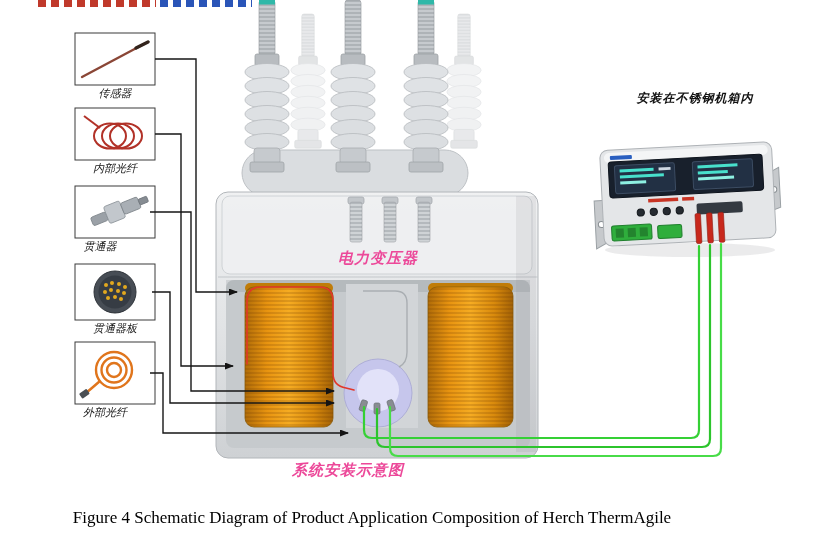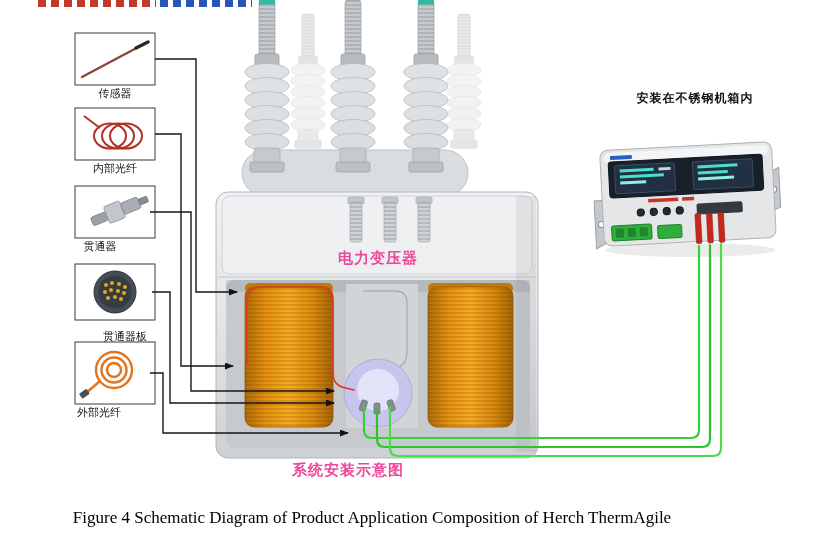--- a/index.html
+++ b/index.html
@@ -1,21 +1,21 @@
 <!DOCTYPE html>
 <html><head>
 <meta charset="utf-8">
 <style>
   html,body{margin:0;padding:0;background:#ffffff;}
   .canvas{
     position:relative;width:827px;height:539px;background:#ffffff;overflow:hidden;
     font-family:"Liberation Sans","DejaVu Sans",sans-serif;
   }
   .art{position:absolute;left:0;top:0;width:827px;height:539px;}
-  .lbl{position:absolute;text-align:center;color:#171717;line-height:1.15;}
+  .lbl{position:absolute;text-align:center;color:#171717;line-height:1.15;font-style:italic;}
   .lbl-small{font-size:11px;}
   .lbl-bold{font-weight:bold;font-size:15px;color:#ec4899;letter-spacing:1px;}
   .lbl-enclosure{font-weight:bold;font-size:12px;color:#111;letter-spacing:1px;}
   .caption{
     position:absolute;left:0;top:508px;width:744px;text-align:center;
     font-family:"Liberation Serif","DejaVu Serif",serif;font-size:17px;color:#000;
   }
   .frag{position:absolute;top:0;height:7px;}
   .frag-red{left:38px;width:118px;
     background:repeating-linear-gradient(90deg,#c0392b 0 8px,rgba(192,57,43,0) 8px 13px);}
@@ -233,21 +233,21 @@
     <g fill="none" stroke-width="2.2" stroke-linecap="round">
       <path d="M364,407 L364,430 Q364,438 372,438 L691,438 Q699,438 699,430 L699,246" stroke="#35d035"></path>
       <path d="M377,409 L377,439 Q377,447 385,447 L702,447 Q710,447 710,439 L710,245" stroke="#2cc42c"></path>
       <path d="M390,407 L390,448 Q390,456 398,456 L713,456 Q721,456 721,448 L721,244" stroke="#48dc48"></path>
     </g>
   </svg>
 
   <div class="lbl lbl-small" style="left:75px;top:87px;width:80px;">传感器</div>
   <div class="lbl lbl-small" style="left:75px;top:162px;width:80px;">内部光纤</div>
   <div class="lbl lbl-small" style="left:60px;top:240px;width:80px;">贯通器</div>
-  <div class="lbl lbl-small" style="left:85px;top:322px;width:80px;margin-top:8px;">贯通器板</div>
-  <div class="lbl lbl-small" style="left:59px;top:406px;width:80px;">外部光纤</div>
+  <div class="lbl lbl-small" style="left:75px;top:322px;width:80px;">贯通器板</div>
+  <div class="lbl lbl-small" style="left:65px;top:406px;width:80px;">外部光纤</div>
 
   <div class="lbl lbl-bold" style="left:303px;top:249px;width:150px;">电力变压器</div>
   <div class="lbl lbl-enclosure" style="left:605px;top:92px;width:180px;">安装在不锈钢机箱内</div>
   <div class="lbl lbl-bold" style="left:268px;top:461px;width:160px;">系统安装示意图</div>
 
   <div class="caption">Figure 4 Schematic Diagram of Product Application Composition of Herch ThermAgile</div>
 </div>
 
 </body></html>

